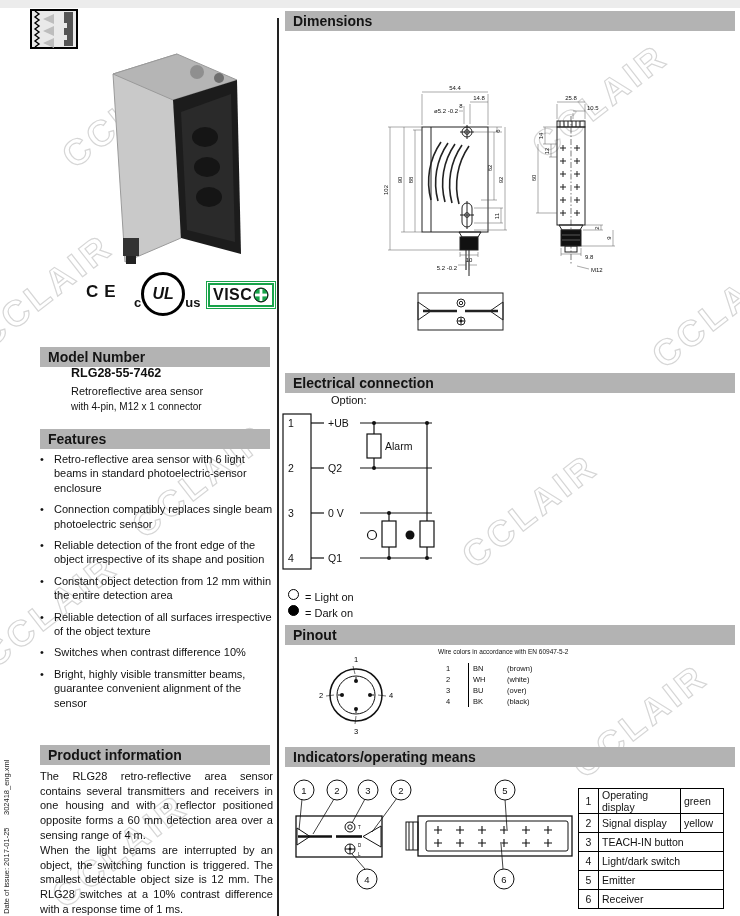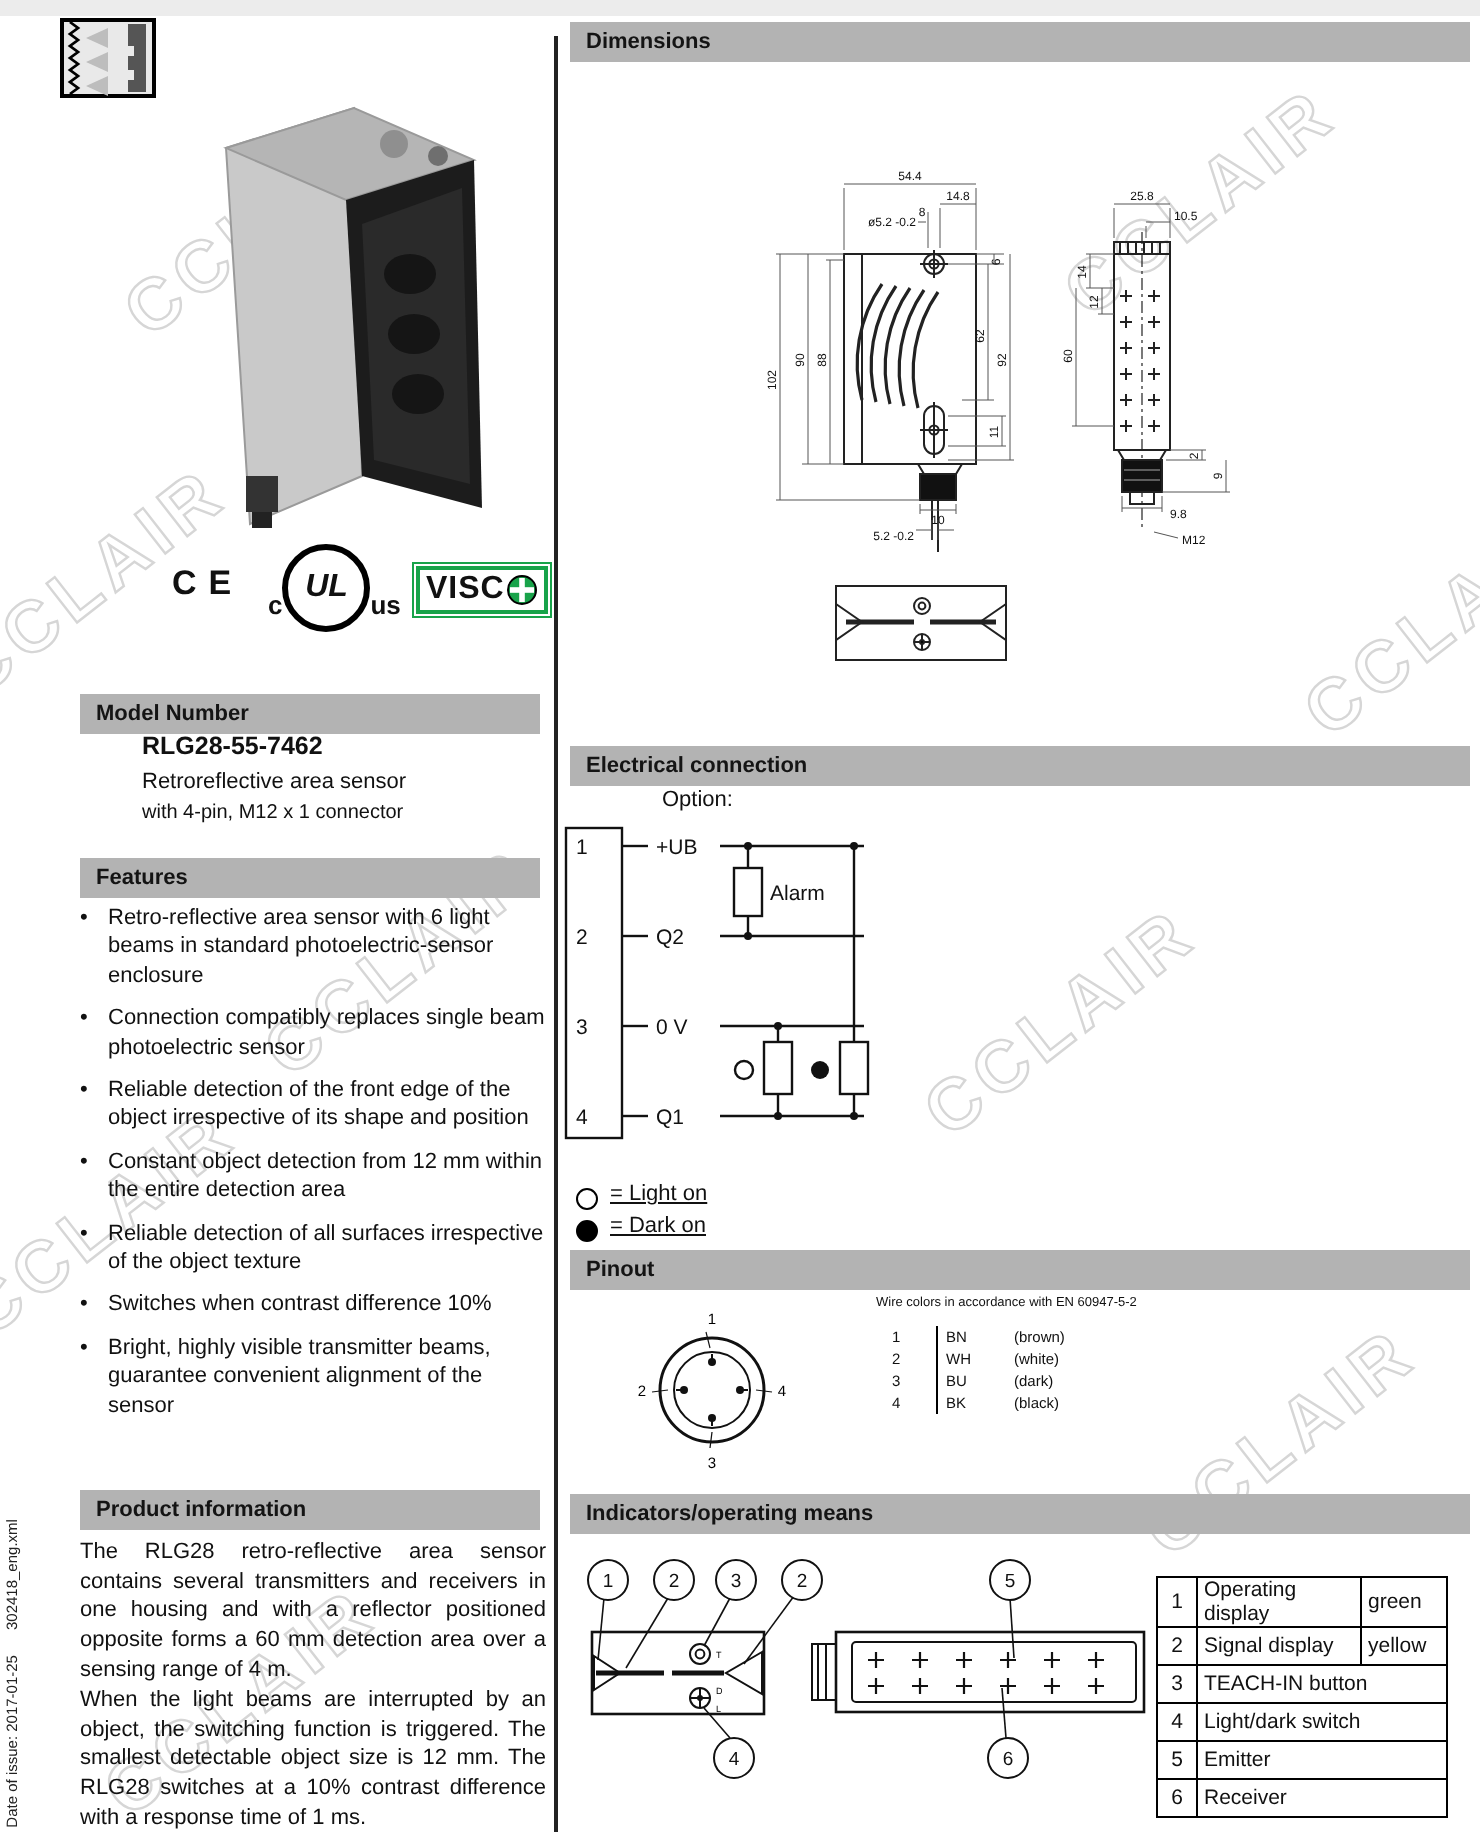--- a/index.html
+++ b/index.html
@@ -1,21 +1,21 @@
 <!DOCTYPE html>
 <html><head>
 <meta charset="utf-8">
 <style>
   html,body{margin:0;padding:0;background:#e9e9e9;}
   #page{position:relative;width:740px;height:916px;background:#fff;overflow:hidden;
         font-family:"Liberation Sans",sans-serif;color:#111;}
   .topstrip{position:absolute;left:0;top:0;width:740px;height:8px;background:#ececec;}
   .divider{position:absolute;left:277px;top:18px;width:2px;height:898px;background:#222;}
   .bar{position:absolute;background:#b3b3b3;color:#141414;font-weight:bold;
-       font-size:11px;line-height:20px;padding-left:8px;height:20px;}
+       font-size:14px;line-height:20px;padding-left:8px;height:20px;}
   .bar.left{left:40px;width:222px;}
   .bar.right{left:285px;width:442px;}
   .wm{position:absolute;font-weight:bold;font-size:36px;letter-spacing:4px;
       color:transparent;-webkit-text-stroke:1.2px #d6d6d6;transform:rotate(-38deg);
       pointer-events:none;}
   .side{position:absolute;left:-121px;top:795px;width:258px;height:13px;font-size:7.5px;
         color:#222;transform:rotate(-90deg);white-space:pre;}
   .txt{position:absolute;padding-left:31px;}
   .bullets{position:absolute;left:40px;top:452px;width:233px;font-size:11px;line-height:14.4px;}
   .bullet{display:flex;margin-bottom:7px;}
@@ -26,21 +26,21 @@
   .indtable td{border:1px solid #000;height:18px;padding:0 3px;}
   .indtable td.n{width:13px;text-align:center;}
   .indtable td.l{width:75px;}
   .indtable td.v{width:36px;}
   .pintable{position:absolute;left:446px;top:663px;font-size:7.5px;}
   .pintable td{padding:0 0 1px 0;height:10px;}
   .pintable td.pp{width:22px;}
   .pintable td.pc{border-left:1px solid #000;padding-left:4px;width:34px;}
   .note{position:absolute;left:438px;top:648px;font-size:6.5px;color:#111;}
   .legend{position:absolute;left:288px;top:589px;font-size:11px;line-height:16px;}
-  .legend .row{display:flex;align-items:flex-end;text-decoration:underline;}
+  .legend .row{display:flex;align-items:flex-start;}
   .sym{display:inline-block;width:9px;height:9px;border:1.5px solid #000;border-radius:50%;
        margin-right:6px;flex:none;}
   .sym.filled{background:#000;}
   .logos{position:absolute;left:62px;top:270px;width:205px;height:50px;}
   .ce{position:absolute;left:24px;top:12px;font-size:17px;letter-spacing:6px;font-weight:600;}
   .ulwrap{position:absolute;left:72px;top:2px;display:flex;align-items:center;}
   .ulc{font-size:13px;font-weight:bold;position:relative;top:8px;}
   .ulcircle{width:38px;height:38px;border:3px solid #000;border-radius:50%;display:flex;
             align-items:center;justify-content:center;font-weight:bold;font-size:16px;font-style:italic;text-align:center;}
   .ulus{font-size:13px;font-weight:bold;position:relative;top:8px;}
@@ -367,21 +367,21 @@
           <td class="pn">(brown)</td>
         </tr>
     <tr>
           <td class="pp">2</td>
           <td class="pc">WH</td>
           <td class="pn">(white)</td>
         </tr>
     <tr>
           <td class="pp">3</td>
           <td class="pc">BU</td>
-          <td class="pn">(dark)</td>
+          <td class="pn">(over)</td>
         </tr>
     <tr>
           <td class="pp">4</td>
           <td class="pc">BK</td>
           <td class="pn">(black)</td>
         </tr>
   </tbody>
     </table>
 
   <div class="bar right" style="top:747px">Indicators/operating means</div>

